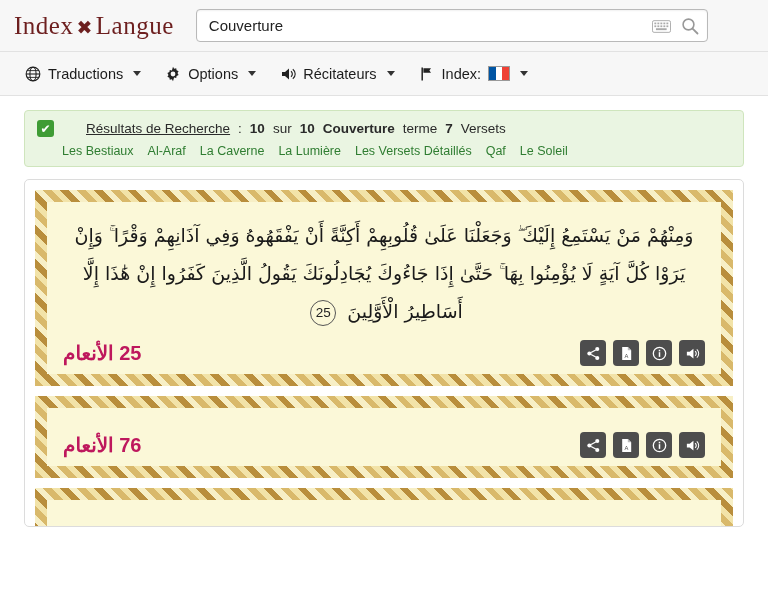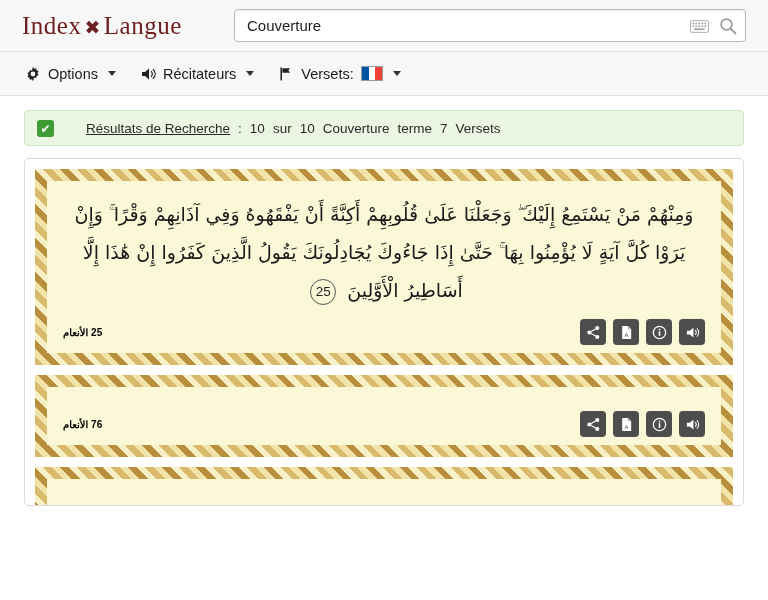--- a/index.html
+++ b/index.html
@@ -11,22 +11,21 @@
     font-family: "Liberation Sans", sans-serif;
   }
 
   
   .header {
     height: 52px;
     background: #f7f7f7;
     border-bottom: 1px solid #e2e2e2;
     display: flex;
     align-items: center;
-    padding: 0 22px;
-    justify-content: space-between;
+    padding: 0 14px;
   }
   .brand {
     font-family: "Liberation Serif", serif;
     font-size: 25px;
     letter-spacing: 0.5px;
     color: #6d1f1f;
     white-space: nowrap;
     display: flex;
     align-items: baseline;
     gap: 2px;
@@ -117,21 +116,21 @@
     border-radius: 3px;
     display: inline-flex;
     align-items: center;
     justify-content: center;
     color: #fff;
     font-size: 12px;
     line-height: 1;
     flex: 0 0 auto;
   }
   .banner-line1 .lbl { text-decoration: underline; margin-left: 24px; }
-  .banner-line1 b { font-weight: normal; }
+  .banner-line1 b { font-weight: bold; }
   .sourates {
     margin-top: 7px;
     display: flex;
     flex-wrap: wrap;
     gap: 14px;
     padding-left: 25px;
   }
   .sourate-link {
     color: #2f7d31;
     font-size: 12.5px;
@@ -181,22 +180,22 @@
     vertical-align: middle;
     background: #fbf8d8;
   }
   .card-footer {
     display: flex;
     align-items: center;
     justify-content: space-between;
     margin-top: 10px;
   }
   .ref {
-    color: #000000;
-    font-size: 10px;
+    color: #be185d;
+    font-size: 20px;
     font-weight: bold;
     cursor: pointer;
     direction: rtl;
     unicode-bidi: plaintext;
   }
   .actions { display: flex; gap: 7px; }
   .act-btn {
     width: 26px; height: 26px;
     border-radius: 4px;
     background: #4d4d4d;
@@ -239,20 +238,33 @@
       <svg viewBox="0 0 18 18" width="18" height="18">
         <circle cx="7.5" cy="7.5" r="5.4" fill="none" stroke="#555" stroke-width="1.6"></circle>
         <line x1="11.6" y1="11.6" x2="16.5" y2="16.5" stroke="#555" stroke-width="1.8" stroke-linecap="round"></line>
       </svg>
     </span>
   </div>
 </div>
 
 <div class="menubar">
 
+  <div class="menuitem">
+    <span class="mi-icon">
+      <svg viewBox="0 0 16 16" width="16" height="16">
+        <circle cx="8" cy="8" r="6.8" fill="none" stroke="#222" stroke-width="1.2"></circle>
+        <ellipse cx="8" cy="8" rx="3.1" ry="6.8" fill="none" stroke="#222" stroke-width="1.1"></ellipse>
+        <line x1="1.2" y1="8" x2="14.8" y2="8" stroke="#222" stroke-width="1.1"></line>
+        <line x1="2.2" y1="4.6" x2="13.8" y2="4.6" stroke="#222" stroke-width="0.9"></line>
+        <line x1="2.2" y1="11.4" x2="13.8" y2="11.4" stroke="#222" stroke-width="0.9"></line>
+      </svg>
+    </span>
+    <span>Traductions</span>
+    <span class="caret"></span>
+  </div>
 
   <div class="menuitem">
     <span class="mi-icon">
       <svg viewBox="0 0 16 16" width="16" height="16">
         <path fill="#222" d="M8 0.8 l1.1 1.9 2.1-.5.4 2.1 2 .9-1.1 1.9 1.1 1.9-2 .9-.4 2.1-2.1-.5L8 15.2 6.9 13.3l-2.1.5-.4-2.1-2-.9 1.1-1.9L2.4 6.9l2-.9.4-2.1 2.1.5z"></path>
         <circle cx="8" cy="8" r="2.4" fill="#f7f7f7"></circle>
       </svg>
     </span>
     <span>Options</span>
     <span class="caret"></span>
@@ -270,39 +282,48 @@
     <span class="caret"></span>
   </div>
 
   <div class="menuitem">
     <span class="mi-icon">
       <svg viewBox="0 0 16 16" width="16" height="16">
         <line x1="3.2" y1="1.5" x2="3.2" y2="14.5" stroke="#222" stroke-width="1.5"></line>
         <path d="M4.4 2.2 h7.6 l-1.6 2.3 1.6 2.3 H4.4 Z" fill="#222"></path>
       </svg>
     </span>
-    <span>Versets:</span>
+    <span>Index:</span>
     <span class="flag"></span>
     <span class="caret"></span>
   </div>
 </div>
 
 <div class="banner">
   <div class="banner-line1">
     <span class="check">✔</span>
     <span class="lbl">Résultats de Recherche</span>
       <span>:</span>
     <b>10</b>
     <span>sur</span>
     <b>10</b>
     <b>Couverture</b>
     <span>terme</span>
     <b>7</b>
     <span>Versets</span>
   </div>
+  <div class="sourates">
+    <a class="sourate-link">Les Bestiaux</a>
+    <a class="sourate-link">Al-Araf</a>
+    <a class="sourate-link">La Caverne</a>
+    <a class="sourate-link">La Lumière</a>
+    <a class="sourate-link">Les Versets Détaillés</a>
+    <a class="sourate-link">Qaf</a>
+    <a class="sourate-link">Le Soleil</a>
+  </div>
 </div>
 
 <div class="results">
 
   <div class="verse-card">
     <div class="arabic">
       <span>وَمِنْهُمْ مَنْ يَسْتَمِعُ إِلَيْكَ ۖ وَجَعَلْنَا عَلَىٰ قُلُوبِهِمْ أَكِنَّةً أَنْ يَفْقَهُوهُ وَفِي آذَانِهِمْ وَقْرًا ۚ وَإِنْ يَرَوْا كُلَّ آيَةٍ لَا يُؤْمِنُوا بِهَا ۚ حَتَّىٰ إِذَا جَاءُوكَ يُجَادِلُونَكَ يَقُولُ الَّذِينَ كَفَرُوا إِنْ هَٰذَا إِلَّا أَسَاطِيرُ الْأَوَّلِينَ</span>
       <span class="ayah-num">25</span>
     </div>
     <div class="card-footer">

